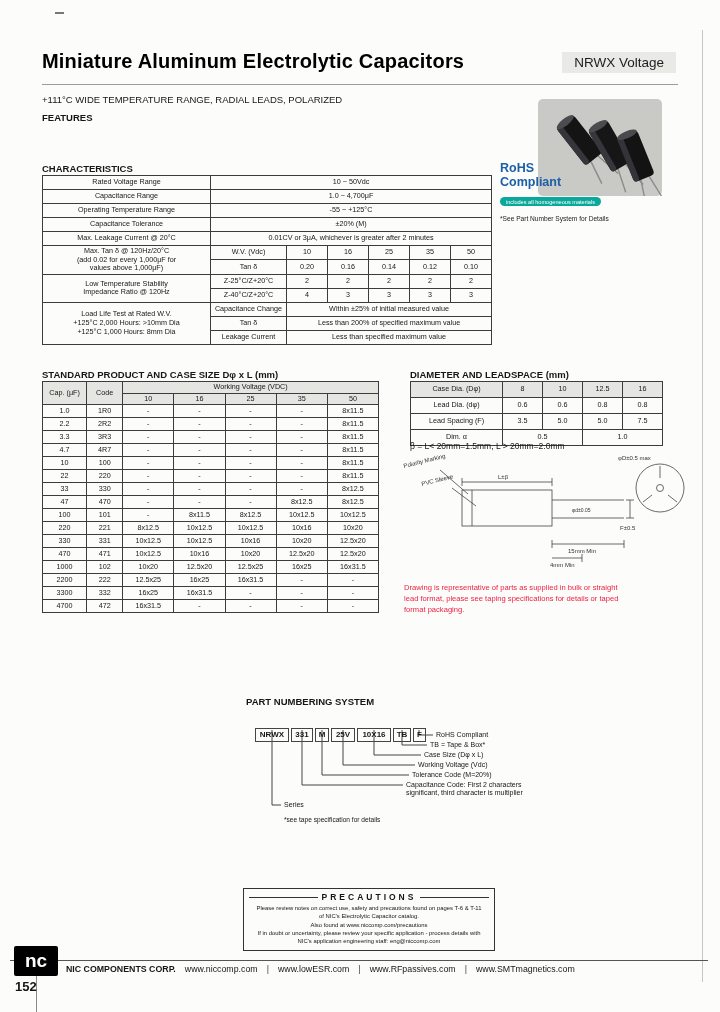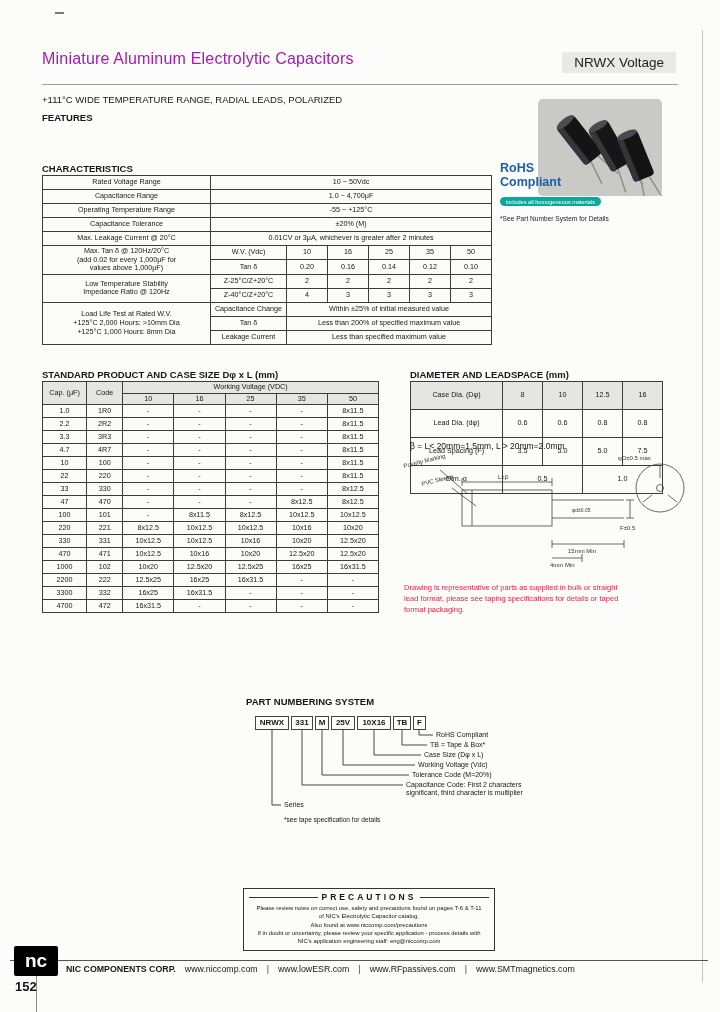--- a/index.html
+++ b/index.html
@@ -4,21 +4,21 @@
 <style>
   *{margin:0;padding:0;box-sizing:border-box}
   body{background:#fcfcfa}
   .page{position:relative;width:720px;height:1012px;background:#fcfcfa;color:#161616;
         font-family:"Liberation Sans",sans-serif;overflow:hidden}
   .abs{position:absolute}
   .top-tick{left:55px;top:12px;width:9px;height:2px;background:#777}
   .right-edge{left:702px;top:30px;width:1px;height:952px;background:#c6c6c1}
   .left-tick{left:36px;top:962px;width:1px;height:50px;background:#8a8a86}
 
-  .title{left:42px;top:50px;font-size:16px;font-weight:normal;color:#a21caf;letter-spacing:.2px}
+  .title{left:42px;top:50px;font-size:20px;font-weight:bold;color:#000000;letter-spacing:.2px}
   .series{right:44px;top:52px;font-size:13.5px;color:#1d1d1d;background:#e9e9e5;padding:3px 12px}
   .hdr-rule{left:42px;top:84px;width:636px;height:1px;background:#9c9c98}
   .subtitle{left:42px;top:94px;font-size:9.5px}
   .sec-h{font-size:9.5px;font-weight:bold}
   .features-h{left:42px;top:112px}
   .features-list{left:42px;top:125px;font-size:9.3px;list-style:none;line-height:1.5}
   .photo{left:538px;top:99px}
 
   .char-h{left:42px;top:163px}
   table{border-collapse:collapse}
@@ -36,36 +36,36 @@
   .rohs-note{font-size:6.6px;margin-top:7px;color:#222}
 
   .std-h{left:42px;top:369px}
   .std-table{left:42px;top:381px;width:337px;table-layout:fixed}
   .std-table th{background:#e5e5e1;height:11px}
   .std-table td{height:13px}
   .s-cap{width:44px}.s-code{width:36px}.s-v{width:51px}
 
   .dia-h{left:410px;top:369px}
   .dia-table{left:410px;top:381px;width:252px;table-layout:fixed}
-  .dia-table td{height:28px}
+  .dia-table td{height:16px}
   .dia-table .hdr{background:#e5e5e1}
   .d-lbl{width:92px}.d-v{width:40px}
   .beta-note{left:410px;top:441px;font-size:8.5px}
 
   .mech-wrap{left:402px;top:452px}
   .mech line,.mech rect,.mech circle,.mech polyline{stroke:#444;stroke-width:.8;fill:none}
   .mech text{font-size:6px;fill:#333;font-family:"Liberation Sans",sans-serif}
   .mech .sm{font-size:5px}
   .red-note{left:404px;top:582px;width:282px;font-size:7.6px;color:#ee2244;line-height:1.45;white-space:pre-line}
 
   .pn-h{left:246px;top:696px}
   .pn-diagram{left:200px;top:708px;width:480px;height:128px}
   .pn-lines{position:absolute;left:0;top:0}
   .pn-lines polyline{fill:none;stroke:#444;stroke-width:1}
-  .pn-seg{position:absolute;top:8px;height:14px;border:1px solid #444;font-size:8px;
+  .pn-seg{position:absolute;top:20px;height:14px;border:1px solid #444;font-size:8px;
           font-weight:bold;text-align:center;line-height:12px}
   .pn-label{position:absolute;font-size:7px;line-height:1.2;white-space:pre-line}
   .pn-foot{position:absolute;left:84px;top:108px;font-size:6.6px}
 
   .precautions{left:243px;top:888px;width:252px;border:1px solid #333;padding:3px 5px 5px}
   .prec-head{display:flex;align-items:center;gap:4px;font-size:8.5px;font-weight:bold;letter-spacing:3px}
   .prec-head .hline{flex:1;height:1px;background:#333}
   .prec-lines{margin-top:2px;font-size:5.9px;text-align:center;line-height:1.4}
 
   .footer-rule{left:10px;top:960px;width:698px;height:1px;background:#555}

